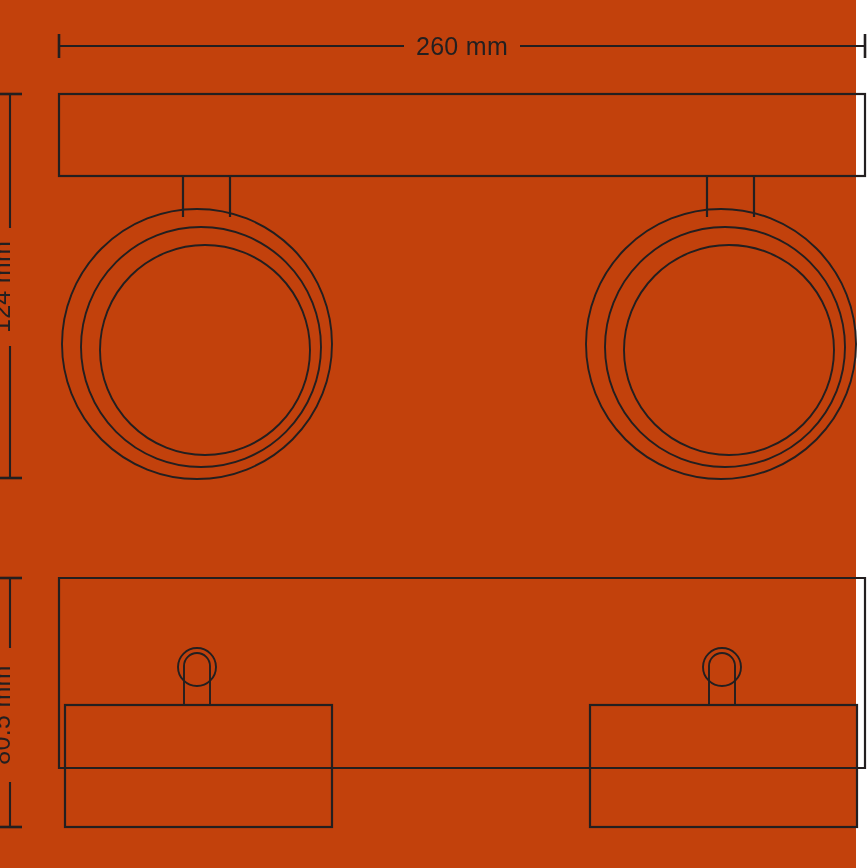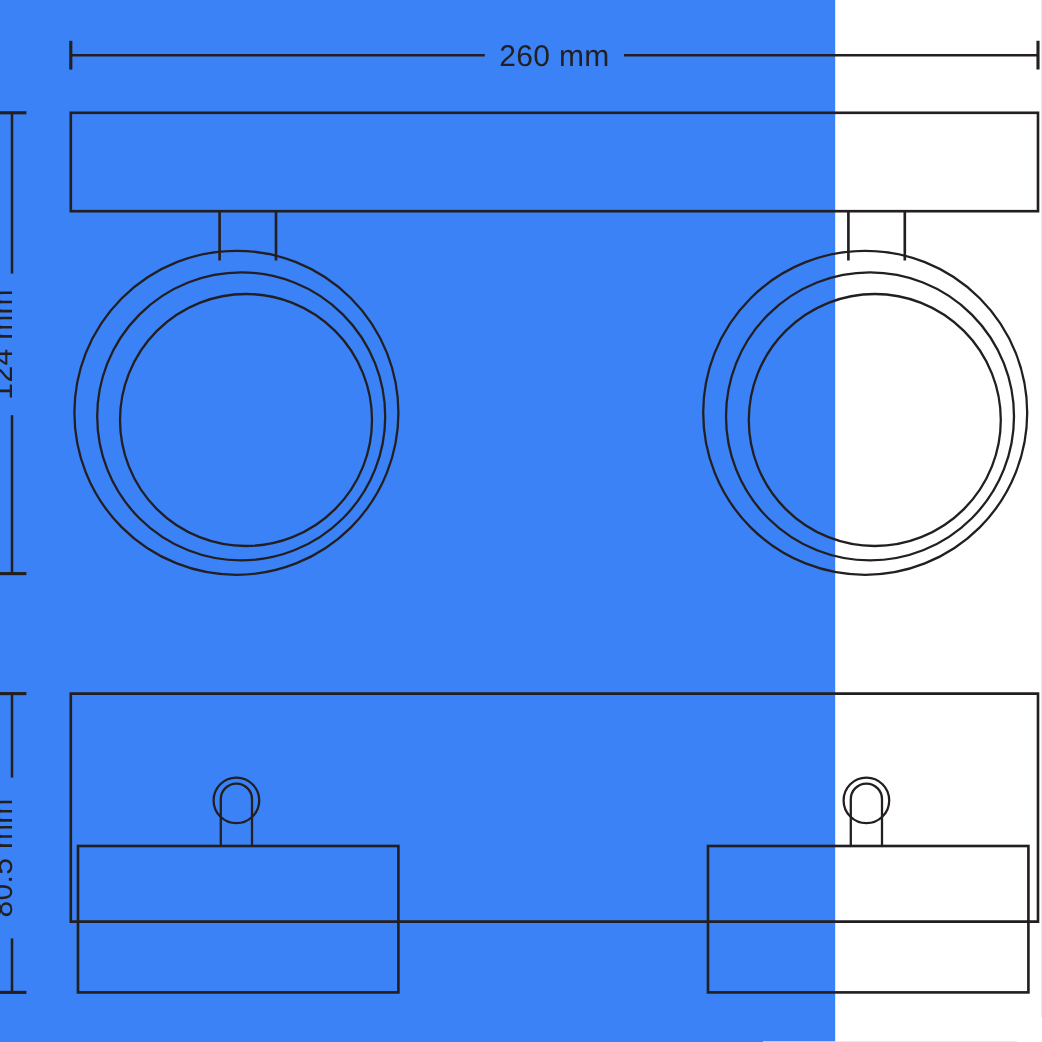--- a/index.html
+++ b/index.html
@@ -8,23 +8,23 @@
     background: #ffffff;
   }
   body {
     width: 868px;
     height: 868px;
     font-family: "Liberation Sans", sans-serif;
     overflow: hidden;
   }
   #drawing-root {
     position: relative;
-    width: 696px;
+    width: 856px;
     height: 868px;
-    background: #3b82f6;
+    background: #c2410c;
   }
   svg.tech-drawing {
     display: block;
     width: 868px;
     height: 868px;
   }
   .outline {
     fill: none;
     stroke: #231f20;
     stroke-width: 2.2;

